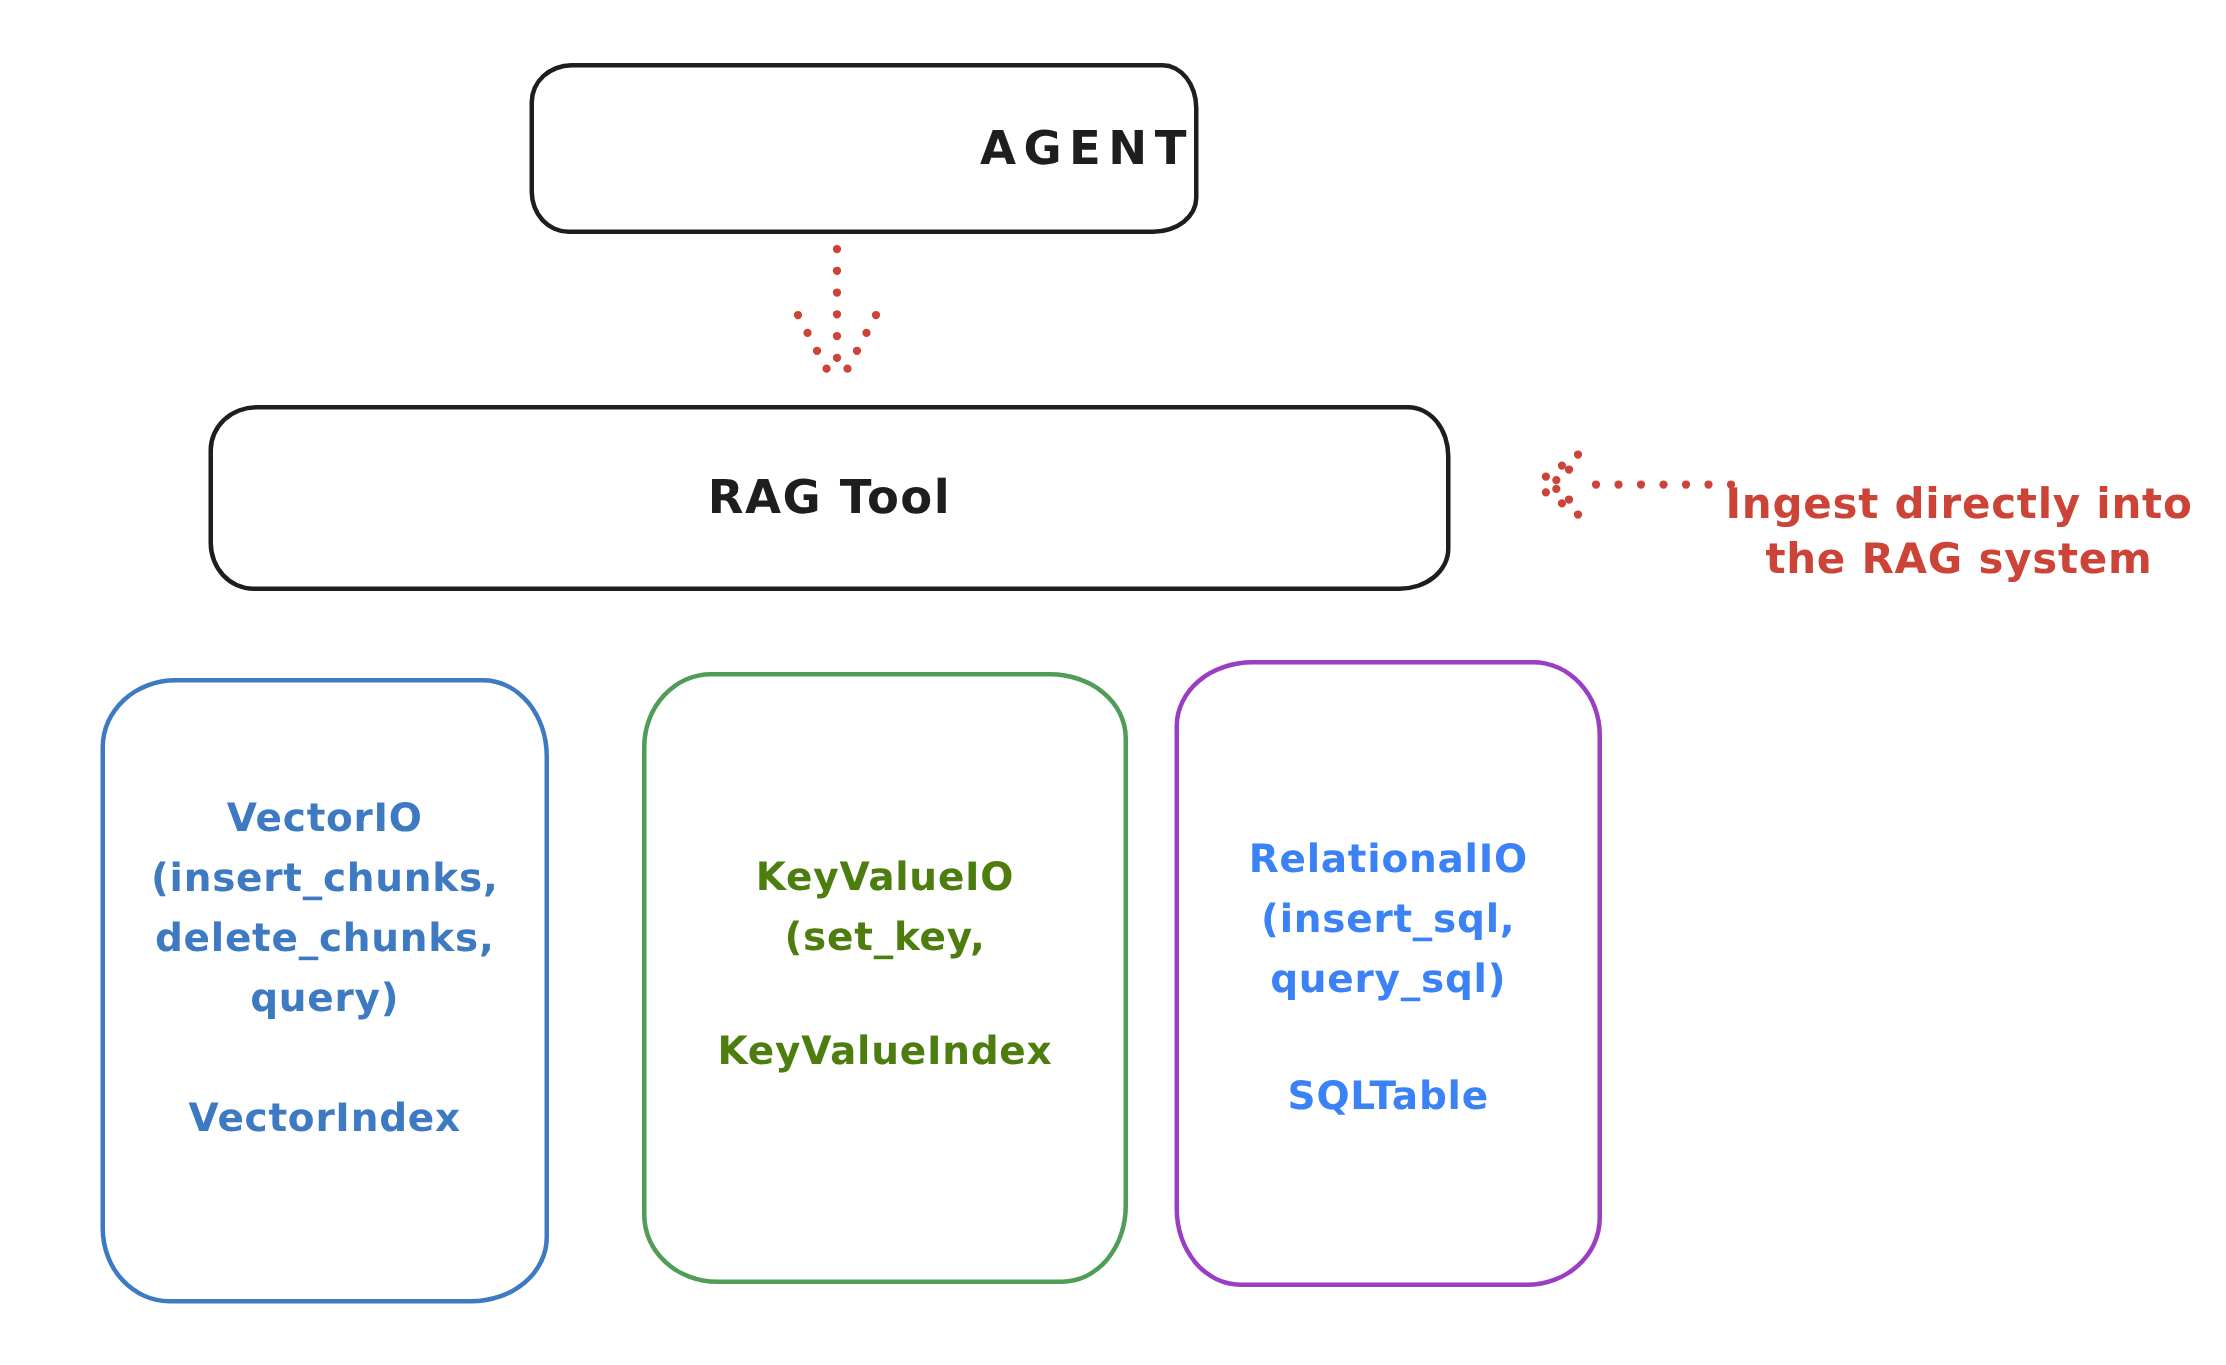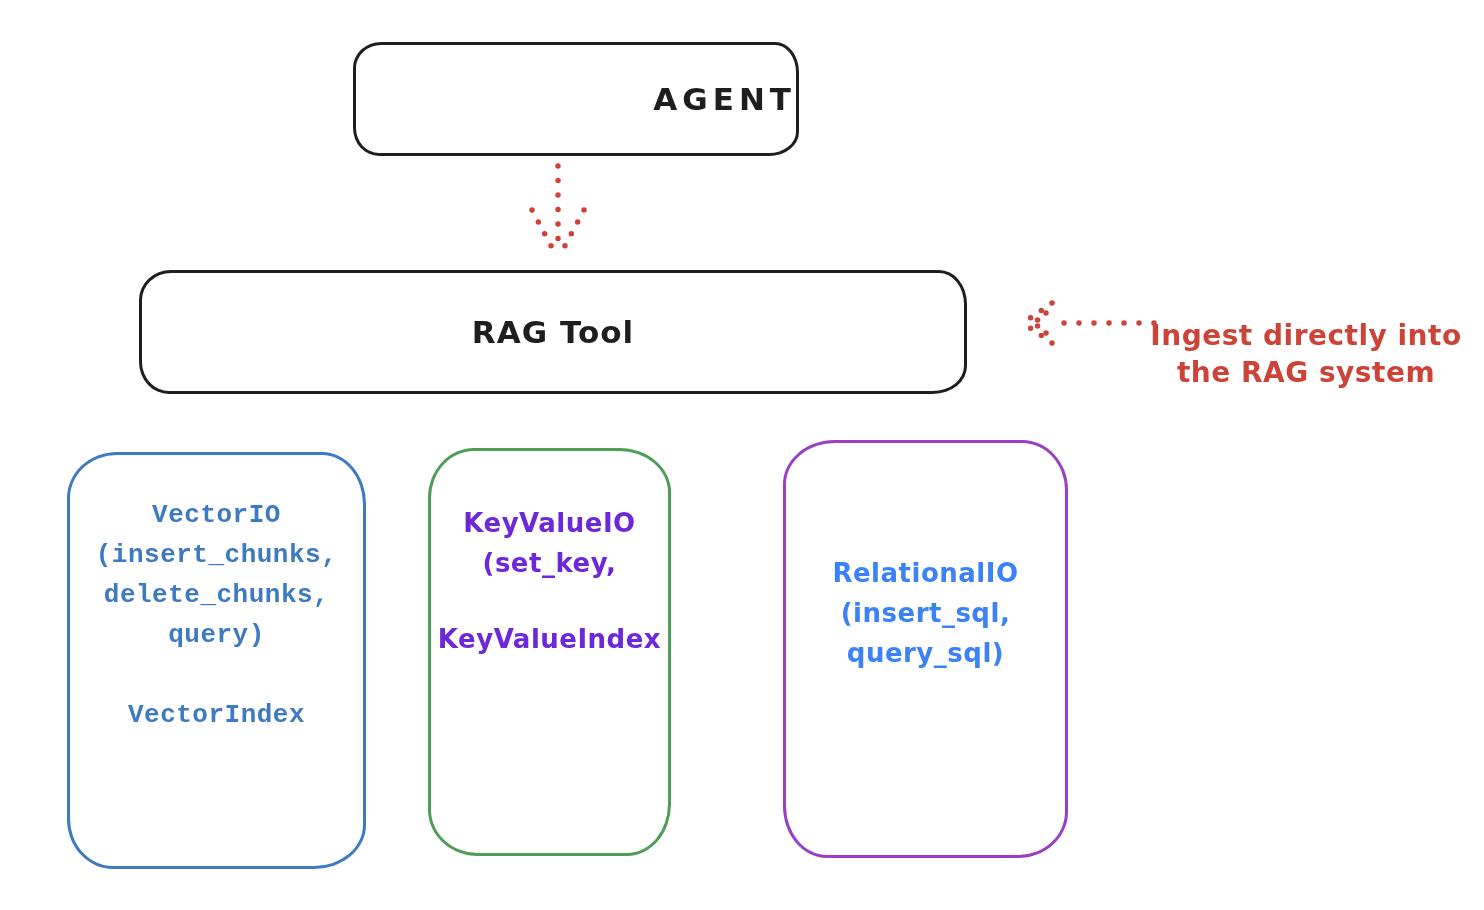--- a/index.html
+++ b/index.html
@@ -50,29 +50,28 @@
     text-align: center;
     font-size: 26px;
     font-weight: 600;
     line-height: 40px;
     letter-spacing: 0.5px;
   }
   #vector-box {
     left: 67px; top: 452px;
     width: 299px; height: 417px;
     border-color: #3d7ac2; color: #3d7ac2;
-    padding-top: 40px;
+    padding-top: 71px;
     border-radius: 50px 44px 52px 46px / 46px 52px 44px 50px;
-    font-family: Liberation Mono, monospace;
   }
   #keyvalue-box {
     left: 428px; top: 448px;
-    width: 243px; height: 408px;
-    border-color: #4f9d57; color: #6d28d9;
-    padding-top: 52px;
+    width: 324px; height: 408px;
+    border-color: #4f9d57; color: #4d7c0f;
+    padding-top: 114px;
     border-radius: 46px 52px 44px 50px / 50px 44px 52px 46px;
   }
   #relational-box {
     left: 783px; top: 440px;
     width: 285px; height: 418px;
     border-color: #9a3fc4; color: #3b82f6;
     padding-top: 110px;
     border-radius: 52px 46px 50px 44px / 44px 50px 46px 52px;
   }
   #vector-box .index-label     { margin-top: 40px; }
@@ -144,15 +143,16 @@
   <div class="backend" id="keyvalue-box">
     <span class="title-line">KeyValueIO</span>
     <span class="title-line">(set_key,</span>
     <span class="index-label">KeyValueIndex</span>
   </div>
 
   <div class="backend" id="relational-box">
     <span class="title-line">RelationalIO</span>
     <span class="title-line">(insert_sql,</span>
     <span class="title-line">query_sql)</span>
+    <span class="index-label">SQLTable</span>
   </div>
 
 </div>
 
 </body></html>

